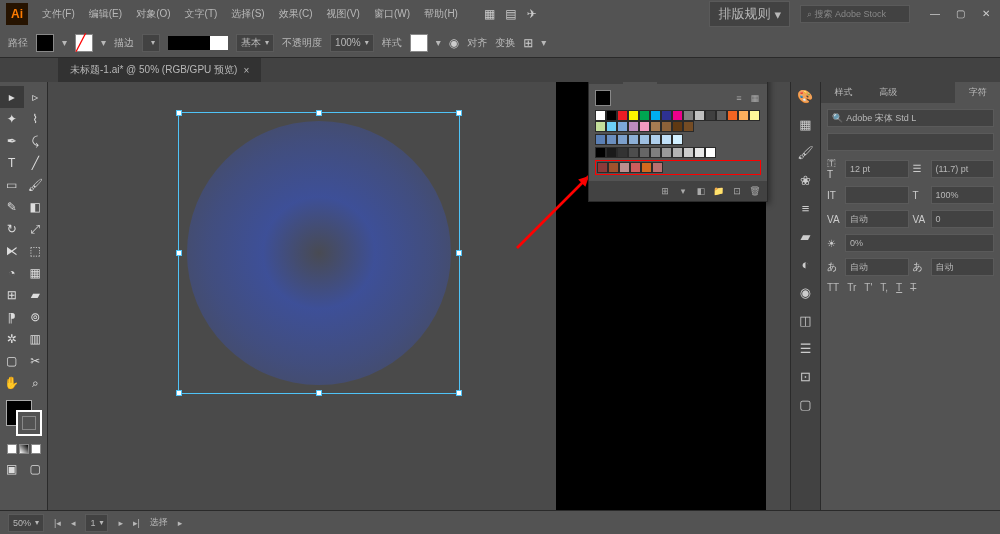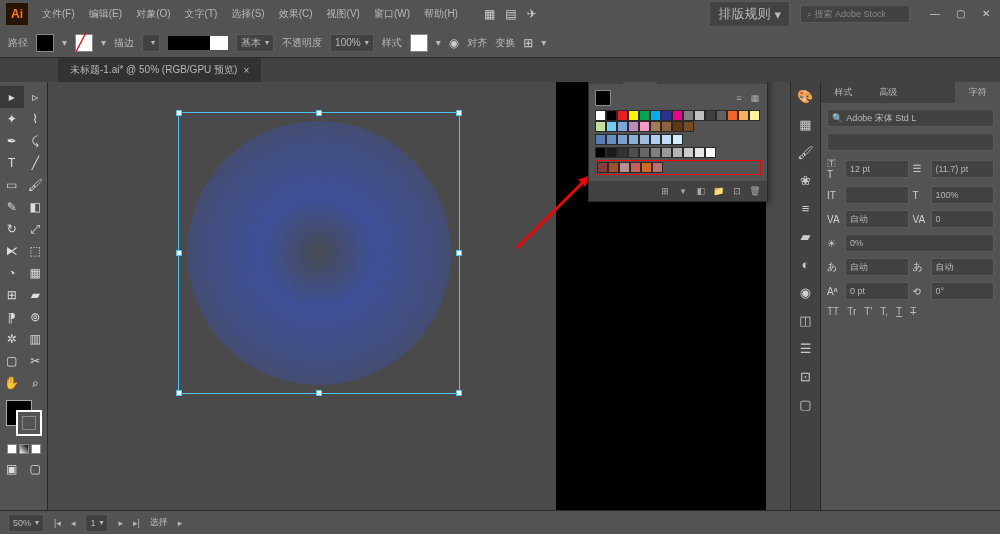--- a/index.html
+++ b/index.html
@@ -389,28 +389,20 @@
       <div class="char-row">
         <span class="char-ic">あ</span>
         <div class="char-field">
             <span>自动</span>
           </div>
         <span class="char-ic">あ</span>
         <div class="char-field">
             <span>自动</span>
           </div>
       </div>
-      <div class="char-row">
-        <span class="char-ic">Aª</span>
-        <div class="char-field">
-            <span>0 pt</span>
-          </div>
-        <span class="char-ic">⟲</span>
-        <div class="char-field">0°</div>
-      </div>
       <div class="char-row" style="gap:8px">
         <span>TT</span>
         <span>Tr</span>
         <span>T'</span>
         <span>T,</span>
         <span style="text-decoration:underline">T</span>
         <span style="text-decoration:line-through">T</span>
       </div>
     </div>
   </div>

